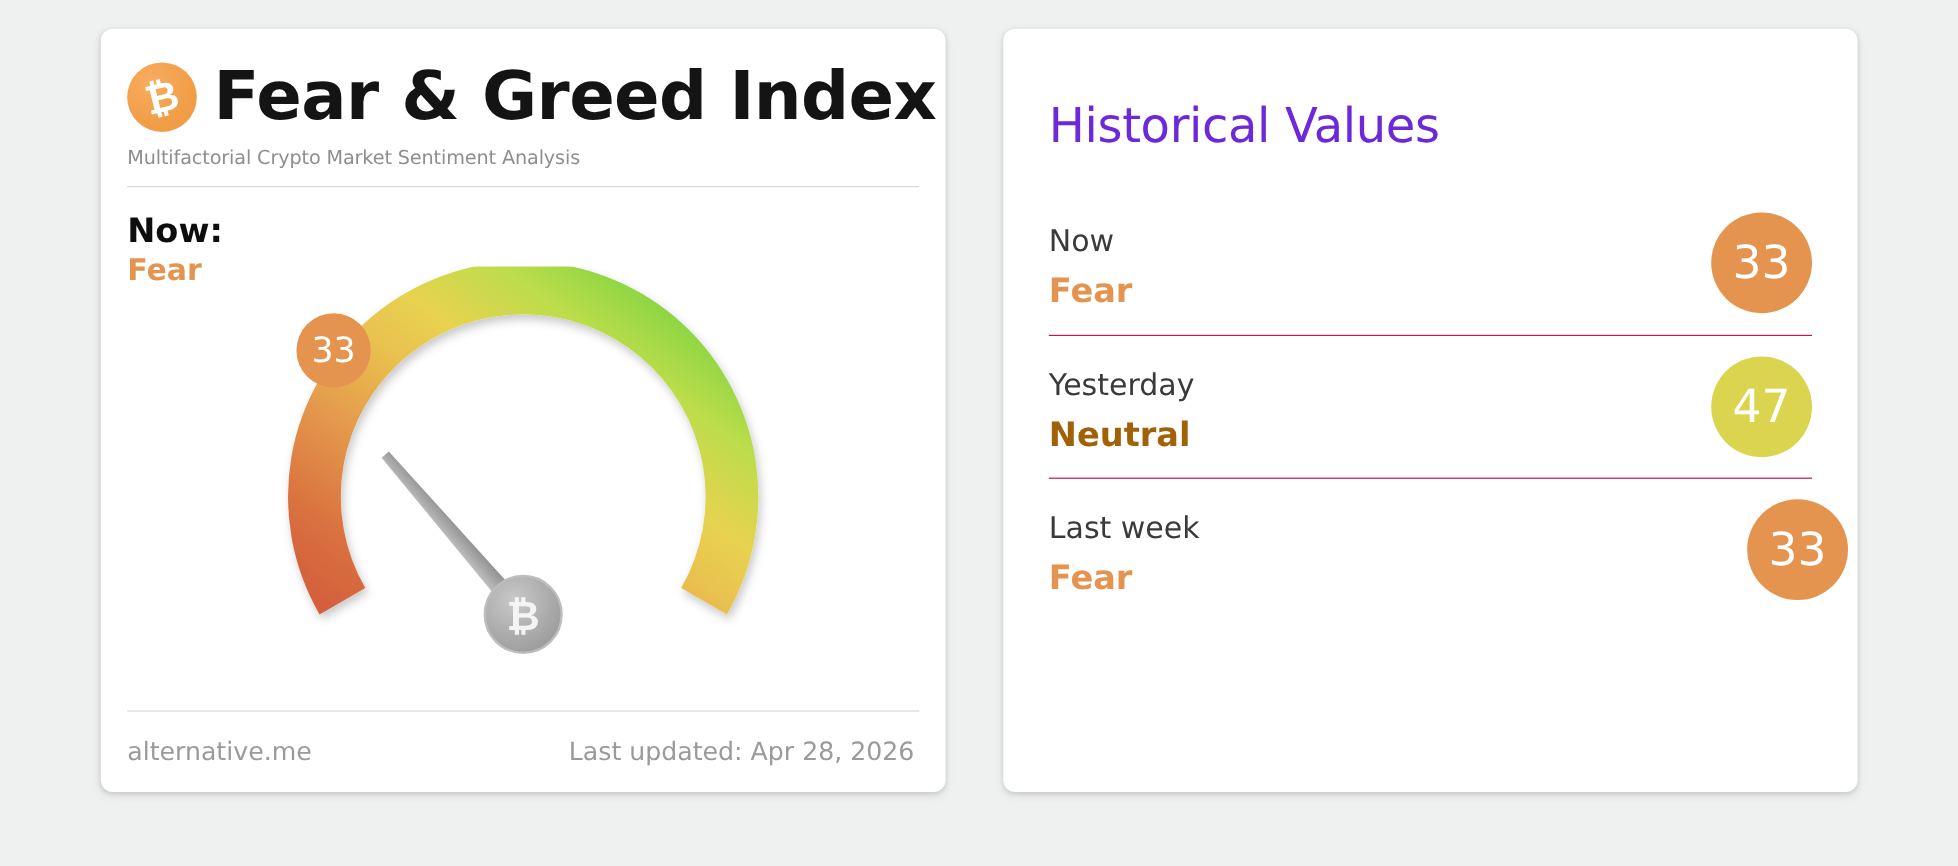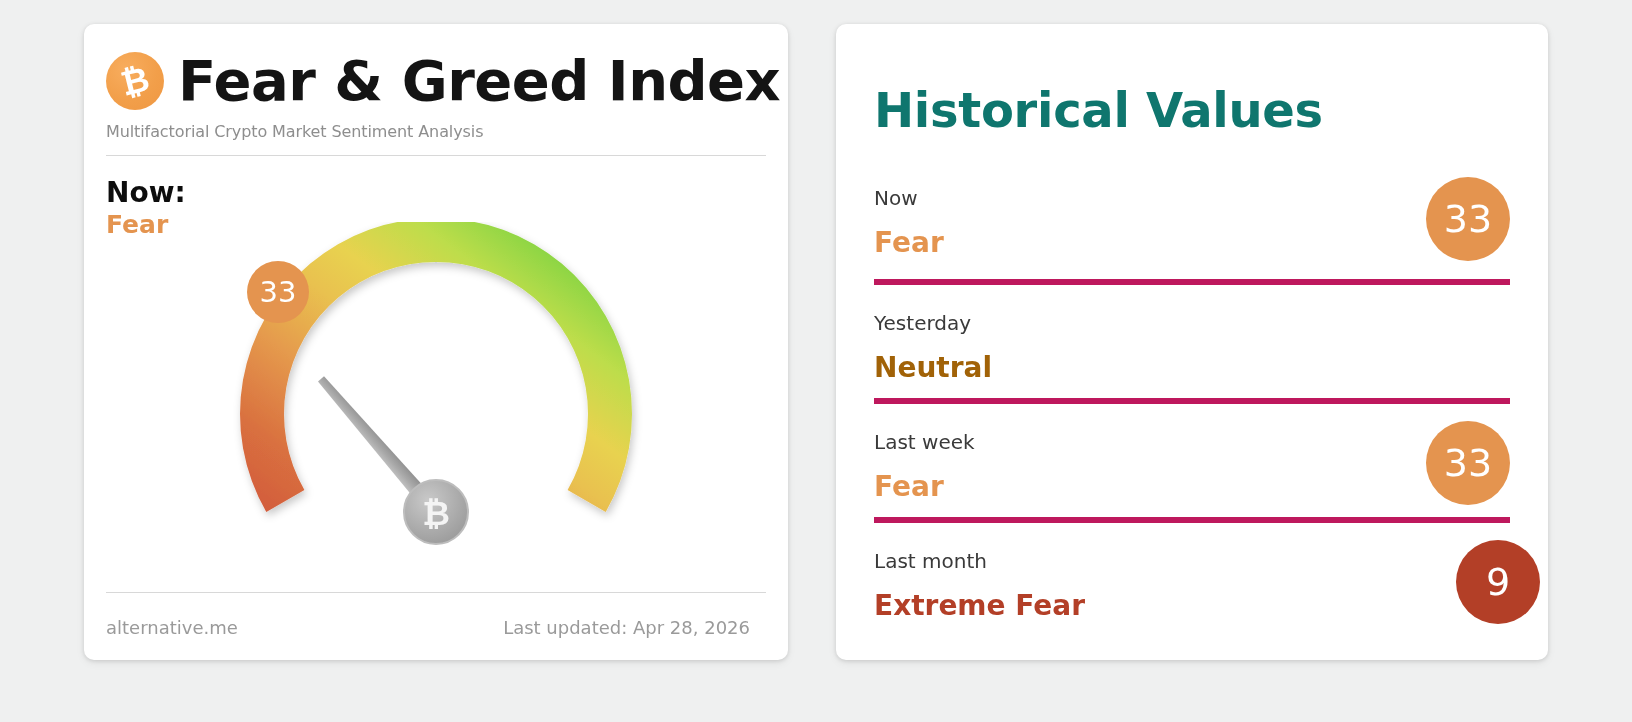--- a/index.html
+++ b/index.html
@@ -107,62 +107,62 @@
   }
 
   .rule-bottom {
     position: absolute;
     left: 0; right: 0; bottom: 67px;
     height: 1px;
     background: #d8d8d8;
   }
   .footer {
     position: absolute;
-    left: 0; right: 16px; bottom: 22px;
+    left: 0; right: 4px; bottom: 22px;
     display: flex;
     justify-content: space-between;
     align-items: flex-end;
-    font-size: 18px;
+    font-size: 21px;
     color: #9a9a9a;
   }
 
   
   .hist-card {
     position: absolute;
     left: 836px;
     top: 24px;
     width: 712px;
     height: 636px;
     background: #ffffff;
     border-radius: 10px;
     box-shadow: 0 1px 4px rgba(0,0,0,0.13), 0 3px 10px rgba(0,0,0,0.06);
     overflow: hidden;
   }
   .hist-title {
     position: absolute;
     left: 38px; top: 58px;
-    font-size: 48px;
-    font-weight: 700;
-    color: #0f766e;
+    font-size: 40px;
+    font-weight: 400;
+    color: #6d28d9;
     letter-spacing: -0.3px;
   }
   .hist-list {
     position: absolute;
     left: 38px; right: 38px; top: 136px;
   }
   .hist-row {
     position: relative;
     height: 119px;
-    border-top: 6px solid #be185d;
+    border-top: 1px solid #be185d;
   }
   .hist-row:first-child { border-top: none; }
   .hist-period {
     position: absolute;
     left: 0; top: 26px;
-    font-size: 20px;
+    font-size: 25px;
     color: #3a3a3a;
   }
   .hist-class {
     position: absolute;
     left: 0; top: 66px;
     font-size: 28px;
     font-weight: 700;
   }
   .hist-badge {
     position: absolute;
@@ -277,34 +277,30 @@
         <span class="hist-period">Now</span>
         <span class="hist-class" style="color: rgb(228, 148, 79);">Fear</span>
         <span class="hist-badge" style="background: rgb(228, 148, 79);">
           <span>33</span>
         </span>
       </div>
 
       <div class="hist-row">
         <span class="hist-period">Yesterday</span>
         <span class="hist-class" style="color: #a16207;">Neutral</span>
+        <span class="hist-badge" style="background: rgb(219, 212, 79);">
+          <span>47</span>
+        </span>
       </div>
 
       <div class="hist-row">
         <span class="hist-period">Last week</span>
         <span class="hist-class" style="color: rgb(228, 148, 79);">Fear</span>
         <span class="hist-badge" style="background: rgb(228, 148, 79);">
           <span>33</span>
         </span>
       </div>
 
-      <div class="hist-row">
-        <span class="hist-period">Last month</span>
-        <span class="hist-class" style="color: rgb(179, 63, 39);">Extreme Fear</span>
-        <span class="hist-badge" style="background: rgb(179, 63, 39);">
-          <span>9</span>
-        </span>
-      </div>
 
     </div>
   </div>
 
 </div>
 
 </body></html>

